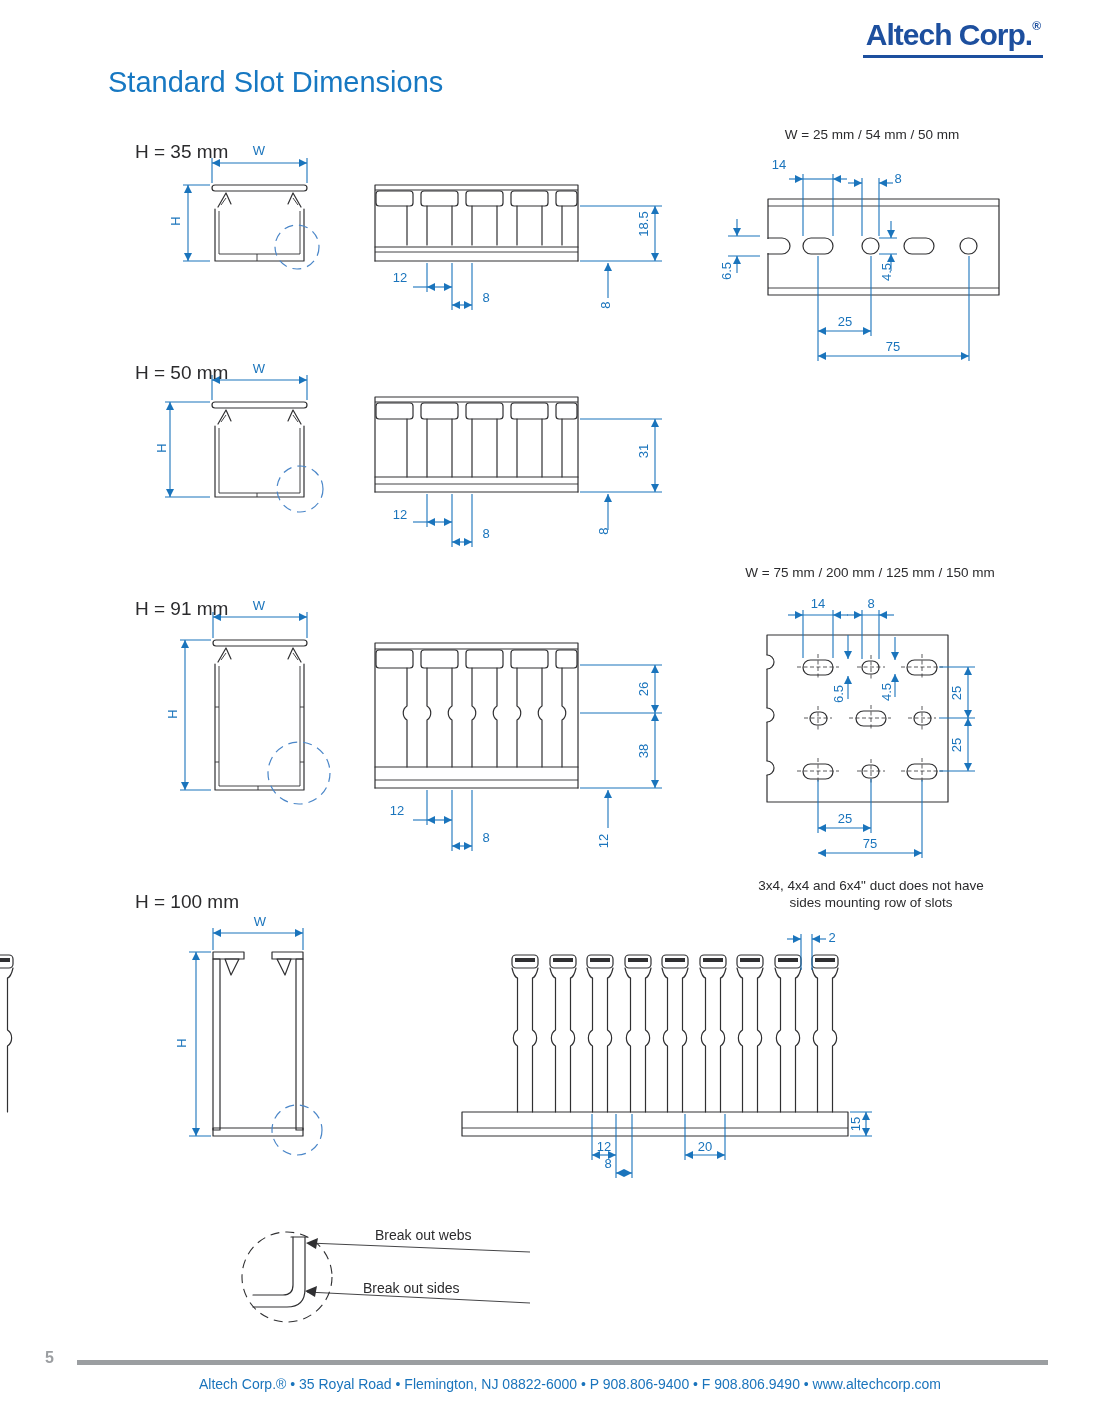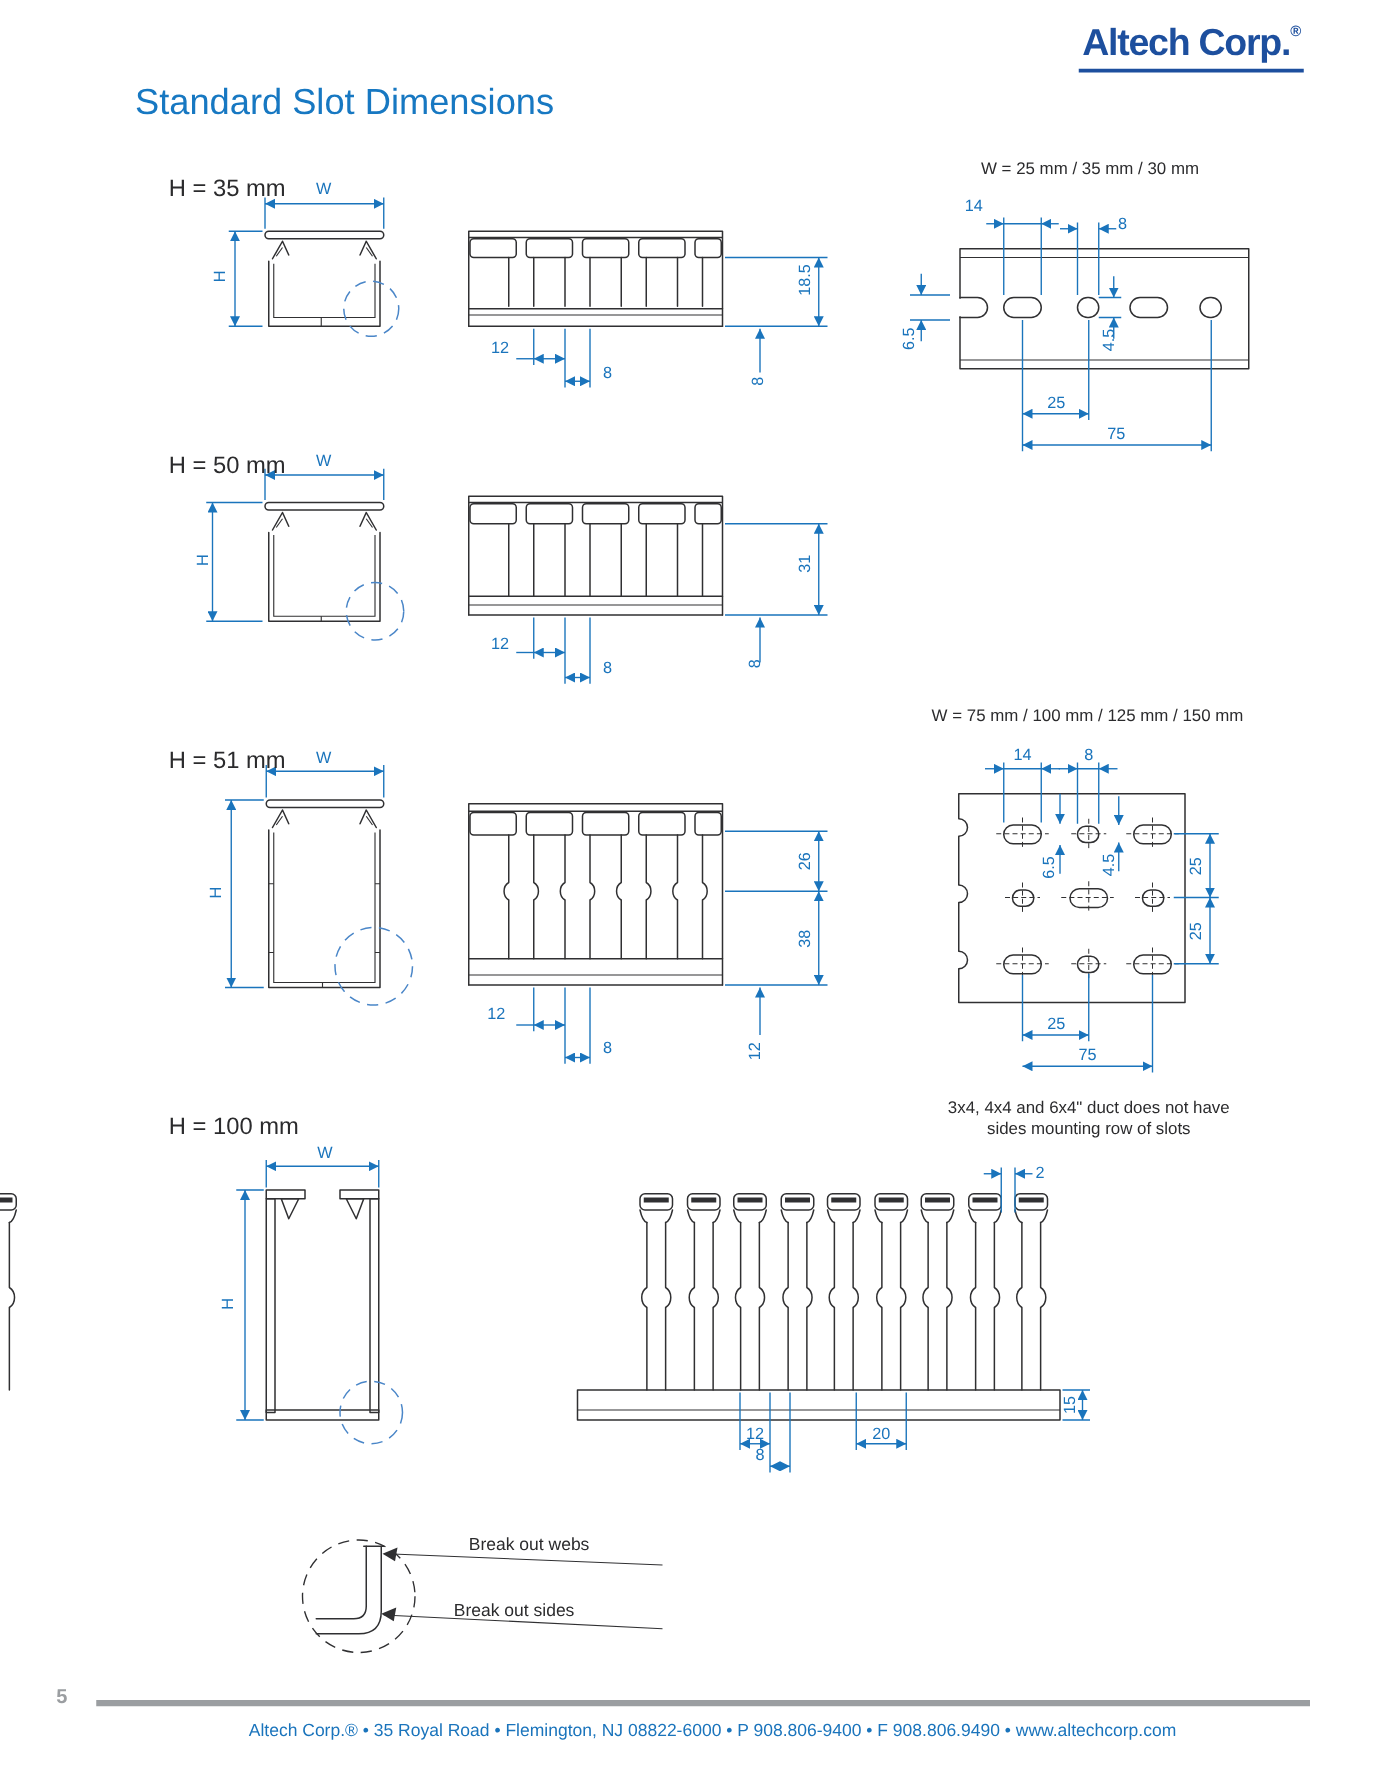--- a/index.html
+++ b/index.html
@@ -282,46 +282,46 @@
 <div id="page-title">Standard Slot Dimensions</div>
 
 <div class="lbl" style="left:135px;top:141px">H = 35 mm</div>
 <div class="dim" style="left:237px;top:144px">W</div>
 <div class="dim rot" style="left:154px;top:214px">H</div>
 <div class="dim rot" style="left:622px;top:217px">18.5</div>
 <div class="dim rot" style="left:584px;top:298px">8</div>
 <div class="dim" style="left:378px;top:271px">12</div>
 <div class="dim" style="left:464px;top:291px">8</div>
 
-<div class="ct" style="left:872px;top:127px">W = 25 mm / 35 mm / 30 mm</div>
+<div class="ct" style="left:872px;top:127px">W = 25 mm / 54 mm / 50 mm</div>
 <div class="dim" style="left:757px;top:158px">14</div>
 <div class="dim" style="left:876px;top:172px">8</div>
 <div class="dim rot" style="left:705px;top:264px">6.5</div>
 <div class="dim rot" style="left:865px;top:265px">4.5</div>
 <div class="dim" style="left:823px;top:315px">25</div>
 <div class="dim" style="left:871px;top:340px">75</div>
 
 <div class="lbl" style="left:135px;top:362px">H = 50 mm</div>
 <div class="dim" style="left:237px;top:362px">W</div>
 <div class="dim rot" style="left:140px;top:441px">H</div>
 <div class="dim rot" style="left:622px;top:444px">31</div>
 <div class="dim rot" style="left:582px;top:524px">8</div>
 <div class="dim" style="left:378px;top:508px">12</div>
 <div class="dim" style="left:464px;top:527px">8</div>
 
-<div class="lbl" style="left:135px;top:598px">H = 51 mm</div>
+<div class="lbl" style="left:135px;top:598px">H = 91 mm</div>
 <div class="dim" style="left:237px;top:599px">W</div>
 <div class="dim rot" style="left:151px;top:707px">H</div>
 <div class="dim rot" style="left:622px;top:682px">26</div>
 <div class="dim rot" style="left:622px;top:744px">38</div>
 <div class="dim rot" style="left:582px;top:834px">12</div>
 <div class="dim" style="left:375px;top:804px">12</div>
 <div class="dim" style="left:464px;top:831px">8</div>
 
-<div class="ct" style="left:870px;top:565px">W = 75 mm / 100 mm / 125 mm / 150 mm</div>
+<div class="ct" style="left:870px;top:565px">W = 75 mm / 200 mm / 125 mm / 150 mm</div>
 <div class="dim" style="left:796px;top:597px">14</div>
 <div class="dim" style="left:849px;top:597px">8</div>
 <div class="dim rot" style="left:817px;top:687px">6.5</div>
 <div class="dim rot" style="left:865px;top:685px">4.5</div>
 <div class="dim rot" style="left:935px;top:686px">25</div>
 <div class="dim rot" style="left:935px;top:738px">25</div>
 <div class="dim" style="left:823px;top:812px">25</div>
 <div class="dim" style="left:848px;top:837px">75</div>
 <div class="ct" style="left:871px;top:878px">3x4, 4x4 and 6x4" duct does not have</div>
 <div class="ct" style="left:871px;top:895px">sides mounting row of slots</div>

